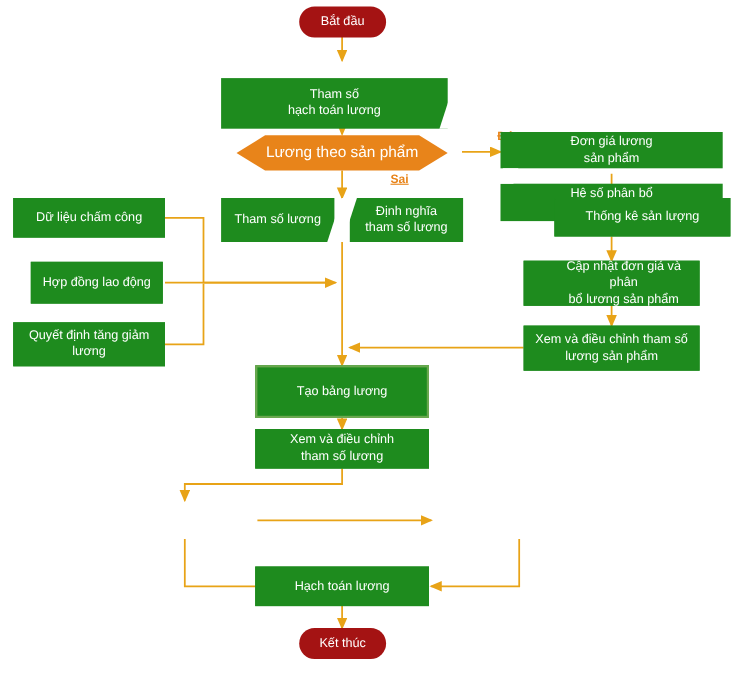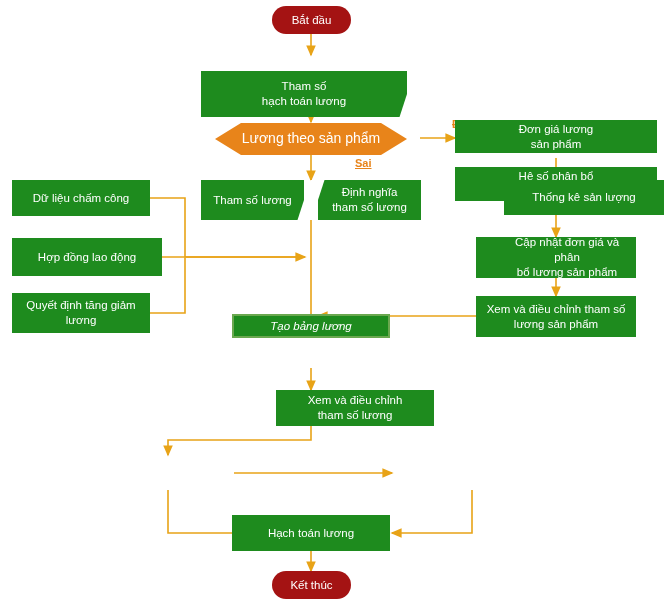--- a/index.html
+++ b/index.html
@@ -151,44 +151,44 @@
   <div class="split" style="left:201px;top:180px;width:220px;height:40px;">
     <div class="half">Tham số lương</div>
     <div class="divider"></div>
     <div class="half">Định nghĩa
 tham số lương</div>
   </div>
 
   <div class="node rect" style="left:12px;top:180px;width:138px;height:36px;">
     <span>Dữ liệu chấm công</span>
   </div>
-  <div class="node rect" style="left:12px;top:238px;width:150px;height:38px;">
+  <div class="node rect" style="left:28px;top:238px;width:120px;height:38px;">
     <span>Hợp đồng lao động</span>
   </div>
   <div class="node rect" style="left:12px;top:293px;width:138px;height:40px;">
     <span>Quyết định tăng giảm
 lương</span>
   </div>
 
   <div class="node rect" style="left:476px;top:180px;width:160px;height:35px;margin-left:28px;">
     <span>Thống kê sản lượng</span>
   </div>
   <div class="node rect" style="left:476px;top:237px;width:160px;height:41px;padding-left:26px;">
     <span>Cập nhật đơn giá và phân
 bổ lương sản phẩm</span>
   </div>
   <div class="node rect" style="left:476px;top:296px;width:160px;height:41px;">
     <span>Xem và điều chỉnh tham số
 lương sản phẩm</span>
   </div>
 
-  <div class="node rect-outline" style="left:232px;top:314px;width:158px;height:24px;font-style:italic;">
+  <div class="node rect-outline" style="left:232px;top:332px;width:158px;height:48px;">
     <span>Tạo bảng lương</span>
   </div>
-  <div class="node rect" style="left:232px;top:390px;width:158px;height:36px;margin-left:44px;">
+  <div class="node rect" style="left:232px;top:390px;width:158px;height:36px;">
     <span>Xem và điều chỉnh
 tham số lương</span>
   </div>
 
 
   <div class="node rect" style="left:232px;top:515px;width:158px;height:36px;">
     <span>Hạch toán lương</span>
   </div>
 
   <div class="node term" style="left:272px;top:571px;width:79px;height:28px;">

